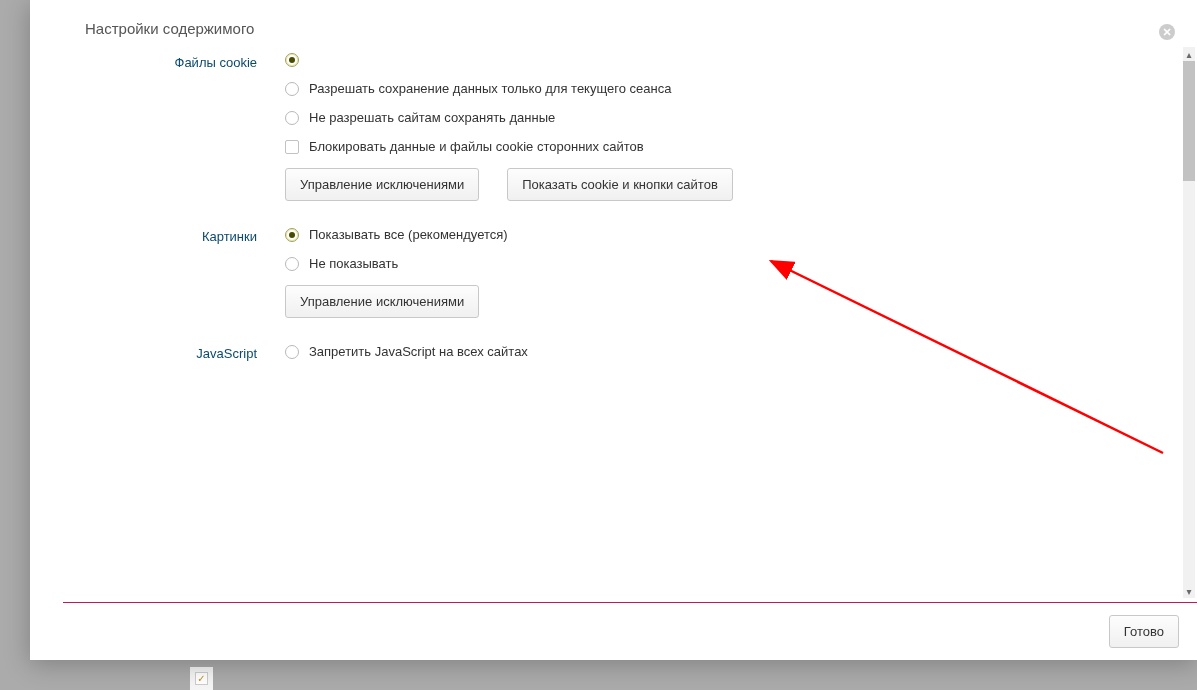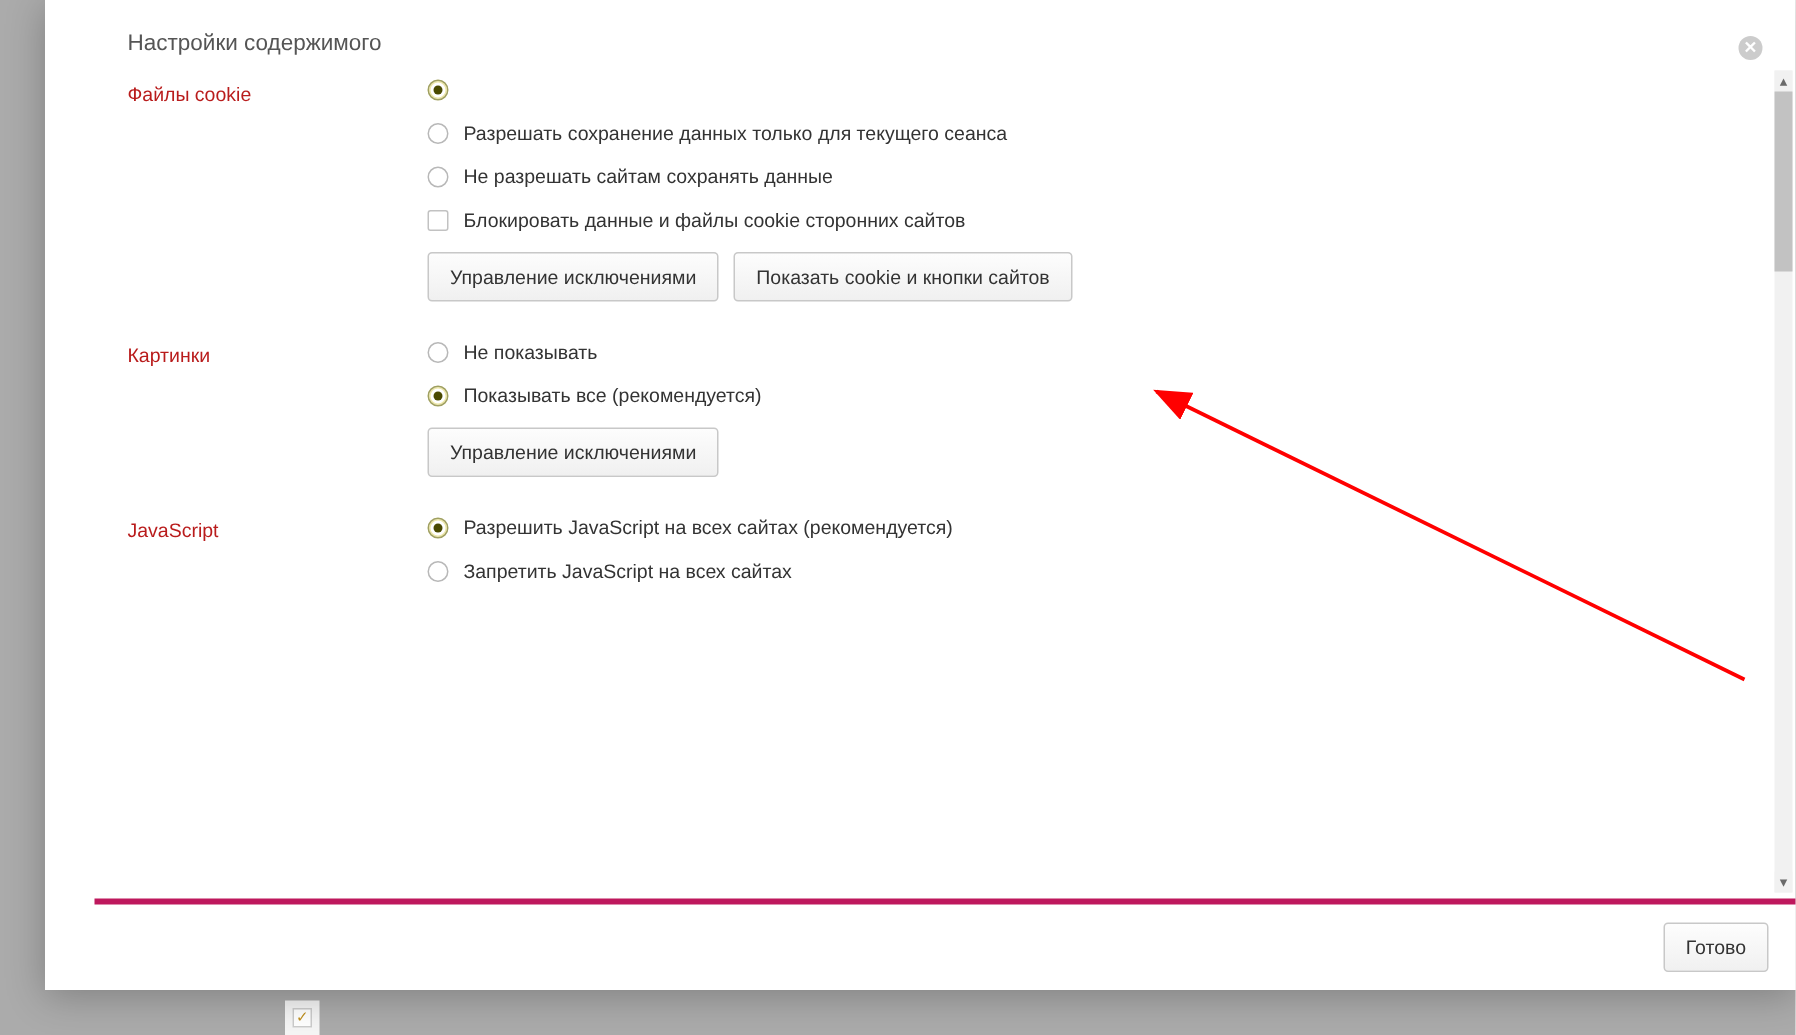--- a/index.html
+++ b/index.html
@@ -104,24 +104,24 @@
       height: 120px;
       background: #c2c2c2;
     }
     .fake-scroll-arrow.bottom { position:absolute; bottom:0; }
     .section {
       display: flex;
       margin-bottom: 26px;
     }
     .section-label {
       width: 200px;
-      text-align: left;
+      text-align: right;
       padding-right: 28px;
       padding-top: 2px;
-      color: #b91c1c;
+      color: #0c4a6e;
       font-size: 13px;
     }
     .section-body {
       flex: 1;
     }
     .radio-row, .check-row {
       display: flex;
       align-items: center;
       margin-bottom: 14px;
       cursor: pointer;
@@ -156,34 +156,34 @@
       background: #fff;
       flex-shrink: 0;
     }
     .opt-label {
       color: #333;
       font-size: 13px;
     }
     .button-row {
       margin-top: 14px;
       display: flex;
-      gap: 10px;
+      gap: 28px;
     }
     .btn {
       border: 1px solid #c8c8c8;
       background: linear-gradient(#fdfdfd, #f0f0f0);
       border-radius: 3px;
       padding: 8px 14px;
       font-size: 13px;
       color: #333;
       cursor: pointer;
       font-family: inherit;
     }
     .dialog-footer {
-      border-top: 4px solid #be185d;
+      border-top: 1px solid #be185d;
       padding: 12px 18px;
       display: flex;
       justify-content: flex-end;
       background: #fff;
     }
     .annotation-arrow {
       position: absolute;
       pointer-events: none;
       z-index: 50;
     }
@@ -228,41 +228,37 @@
             <button class="btn">Управление исключениями</button>
             <button class="btn">Показать cookie и кнопки сайтов</button>
           </div>
         </div>
       </div>
 
       <div class="section">
         <div class="section-label">Картинки</div>
         <div class="section-body">
           <div class="radio-row">
-            <span class="radio"></span>
-            <span class="opt-label">Не показывать</span>
-          </div>
-          <div class="radio-row">
             <span class="radio checked"></span>
             <span class="opt-label">Показывать все (рекомендуется)</span>
+          </div>
+          <div class="radio-row">
+            <span class="radio"></span>
+            <span class="opt-label">Не показывать</span>
           </div>
 
           <div class="button-row">
             <button class="btn">Управление исключениями</button>
           </div>
         </div>
       </div>
 
       <div class="section">
         <div class="section-label">JavaScript</div>
         <div class="section-body">
-          <div class="radio-row">
-            <span class="radio checked"></span>
-            <span class="opt-label">Разрешить JavaScript на всех сайтах (рекомендуется)</span>
-          </div>
           <div class="radio-row">
             <span class="radio"></span>
             <span class="opt-label">Запретить JavaScript на всех сайтах</span>
           </div>
         </div>
       </div>
 
     </div>
 
     <div class="fake-scrollbar">

